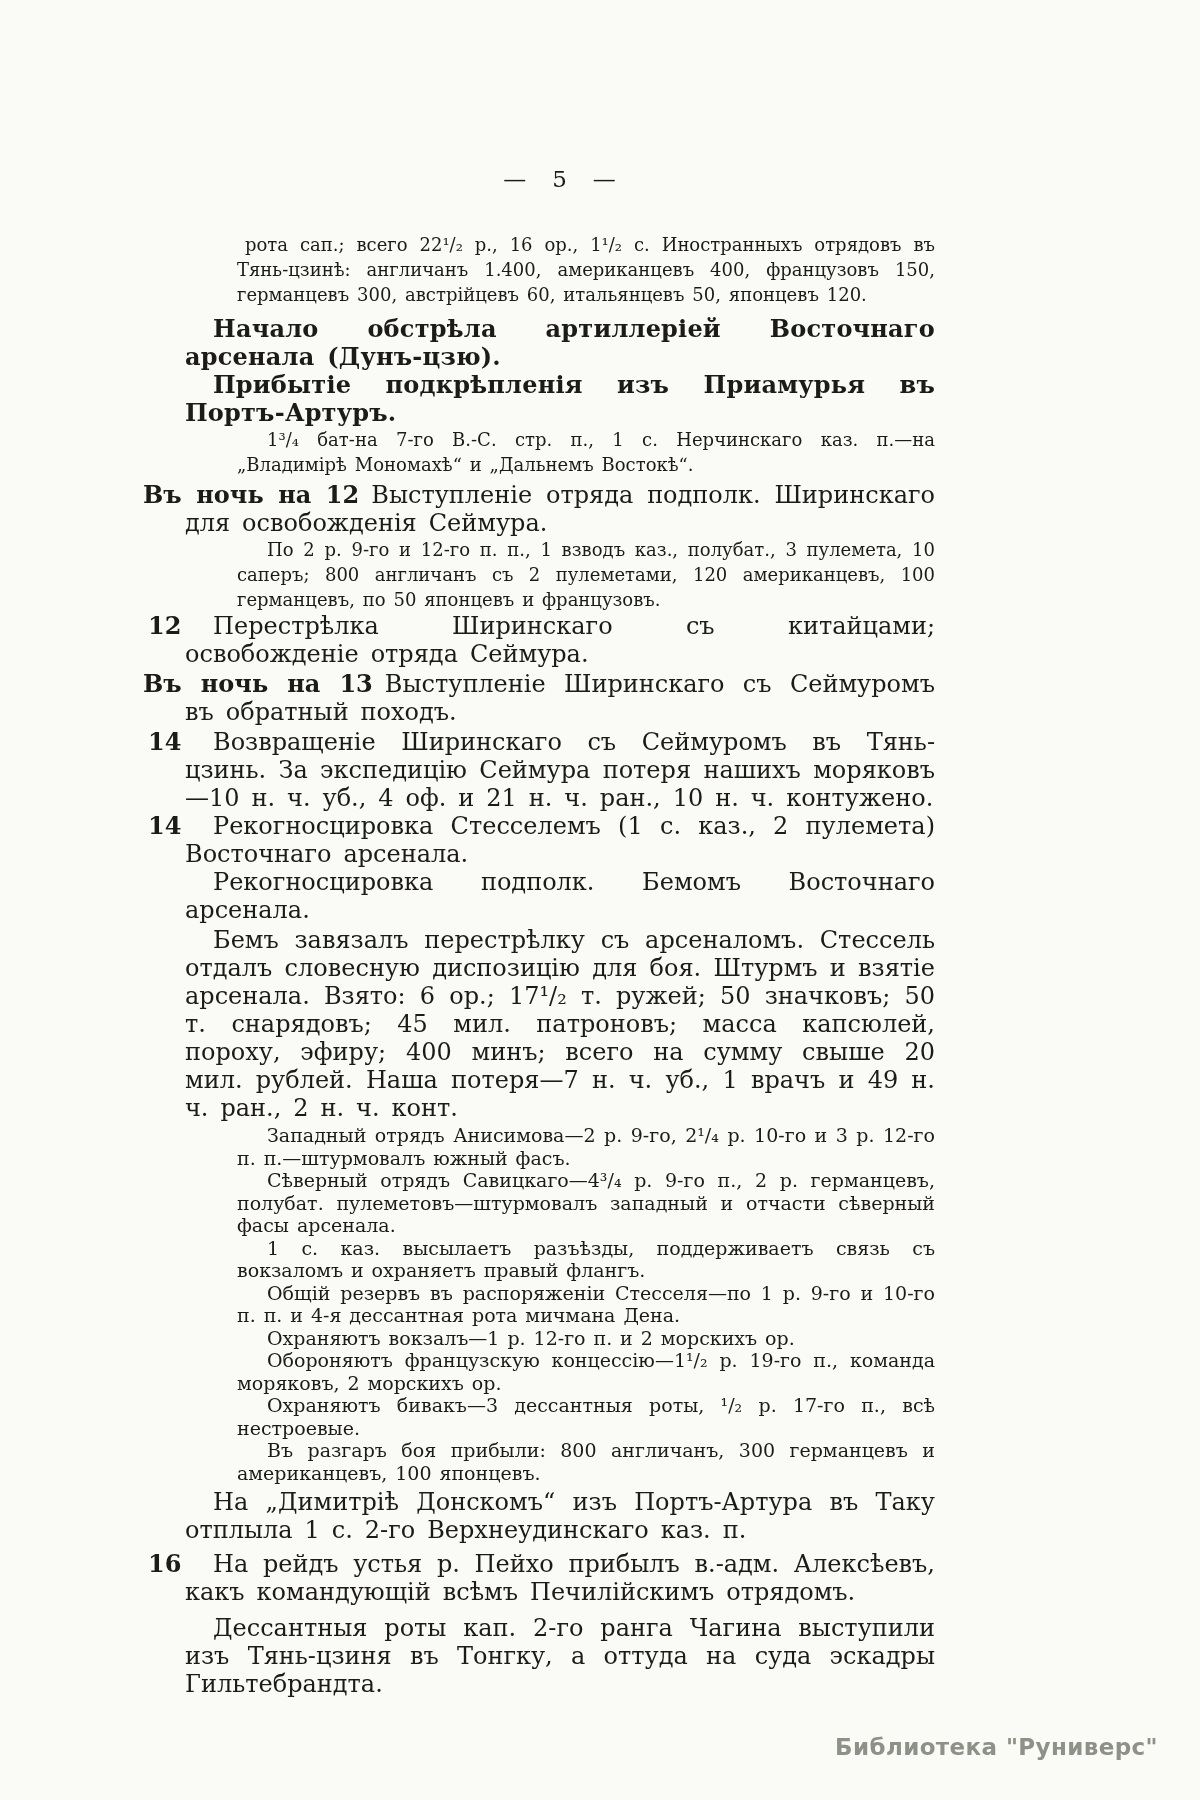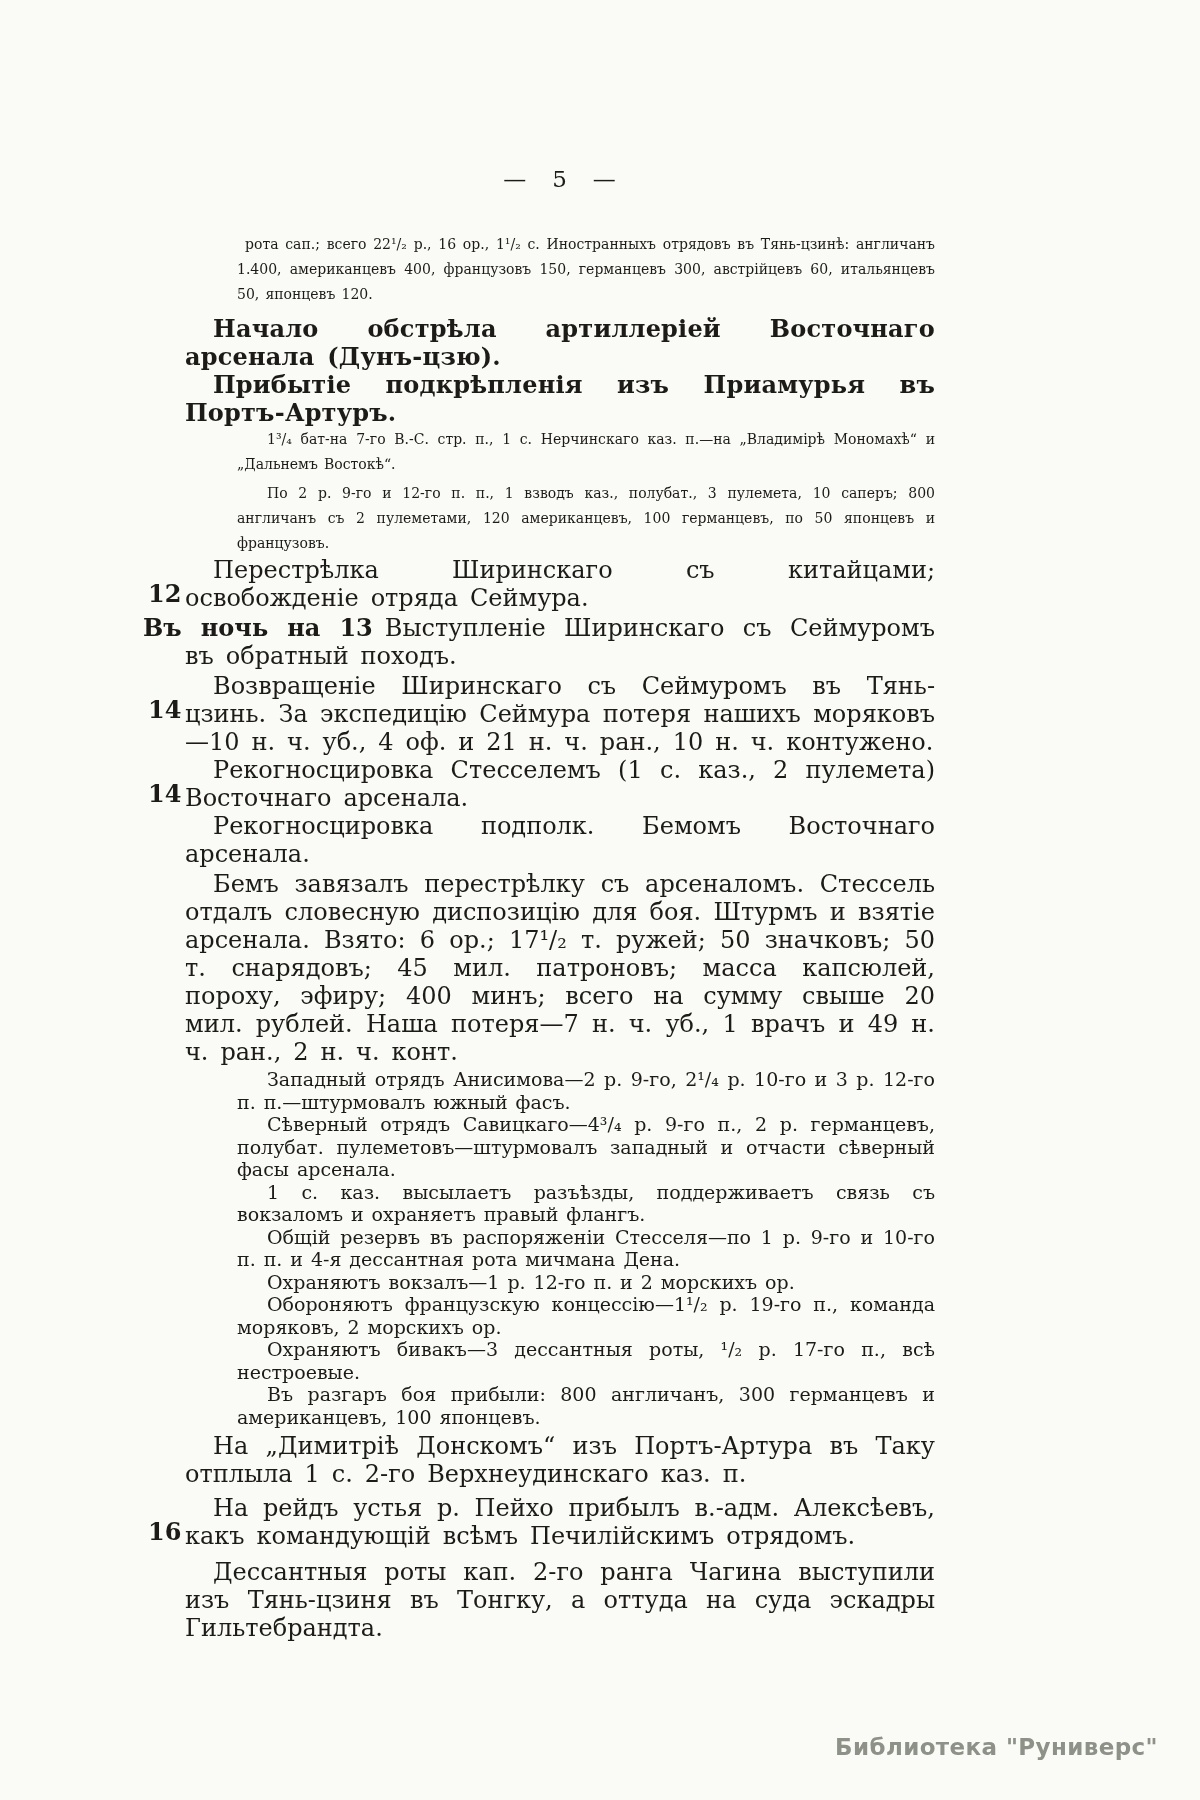--- a/index.html
+++ b/index.html
@@ -34,21 +34,21 @@
     line-height: 28px;
     text-align: justify;
     text-indent: 28px;
     word-spacing: 0.18em;
   }
   .heading {
     font-weight: bold;
     letter-spacing: 0.2px;
   }
   .small-par {
-    font-size: 14px;
+    font-size: 18px;
     line-height: 25px;
     margin-left: 52px;
     text-align: justify;
     text-indent: 30px;
     word-spacing: 0.12em;
   }
   .small-par.cont { text-indent: 8px; }
   .small-par.deep { text-indent: 58px; }
   .small-block {
     margin-left: 52px;
@@ -58,21 +58,20 @@
     word-spacing: 0.1em;
   }
   .small-block p { text-indent: 30px; }
   .entry { position: relative; }
   .entry .num-label {
     position: absolute;
     left: -37px;
     top: 0;
     font-weight: bold;
     text-indent: 0;
-    margin-top: 24px;
   }
   .night { text-indent: -42px; }
   .night .night-label { font-weight: bold; padding-right: 12px; }
   
   .mb8  { margin-bottom: 8px; }
   .mb4  { margin-bottom: 4px; }
   .mb2  { margin-bottom: 2px; }
   .mb6  { margin-bottom: 6px; }
   .mb0  { margin-bottom: 0; }
   .watermark {
@@ -94,20 +93,21 @@
 
     <div class="pagenum">—&nbsp;&nbsp;&nbsp;5&nbsp;&nbsp;&nbsp;—</div>
 
     <p class="small-par cont mb8">рота сап.; всего 22¹/₂ р., 16 ор., 1¹/₂ с. Иностранныхъ отрядовъ въ Тянь-цзинѣ: англичанъ 1.400, американцевъ 400, французовъ 150, германцевъ 300, австрійцевъ 60, итальянцевъ 50, японцевъ 120.</p>
 
     <p class="body-par heading mb0">Начало обстрѣла артиллеріей Восточнаго арсенала (Дунъ-цзю).</p>
     <p class="body-par heading mb0">Прибытіе подкрѣпленія изъ Приамурья въ Портъ-Артуръ.</p>
 
     <p class="small-par mb4">1³/₄ бат-на 7-го В.-С. стр. п., 1 с. Нерчинскаго каз. п.—на „Владимірѣ Мономахѣ“ и „Дальнемъ Востокѣ“.</p>
 
+    <p class="body-par night mb0"><span class="night-label">Въ ночь на 12</span><span>Выступленіе отряда подполк. Ширинскаго для освобожденія Сеймура.</span></p>
 
     <p class="small-par mb0">По 2 р. 9-го и 12-го п. п., 1 взводъ каз., полубат., 3 пулемета, 10 саперъ; 800 англичанъ съ 2 пулеметами, 120 американцевъ, 100 германцевъ, по 50 японцевъ и французовъ.</p>
 
     <p class="body-par entry mb2"><span class="num-label">12</span><span>Перестрѣлка Ширинскаго съ китайцами; освобожденіе отряда Сеймура.</span></p>
 
     <p class="body-par night mb2"><span class="night-label">Въ ночь на 13</span><span>Выступленіе Ширинскаго съ Сеймуромъ въ обратный походъ.</span></p>
 
     <p class="body-par entry mb0"><span class="num-label">14</span><span>Возвращеніе Ширинскаго съ Сеймуромъ въ Тянь-цзинь. За экспедицію Сеймура потеря нашихъ моряковъ—10 н. ч. уб., 4 оф. и 21 н. ч. ран., 10 н. ч. контужено.</span></p>
 
 

